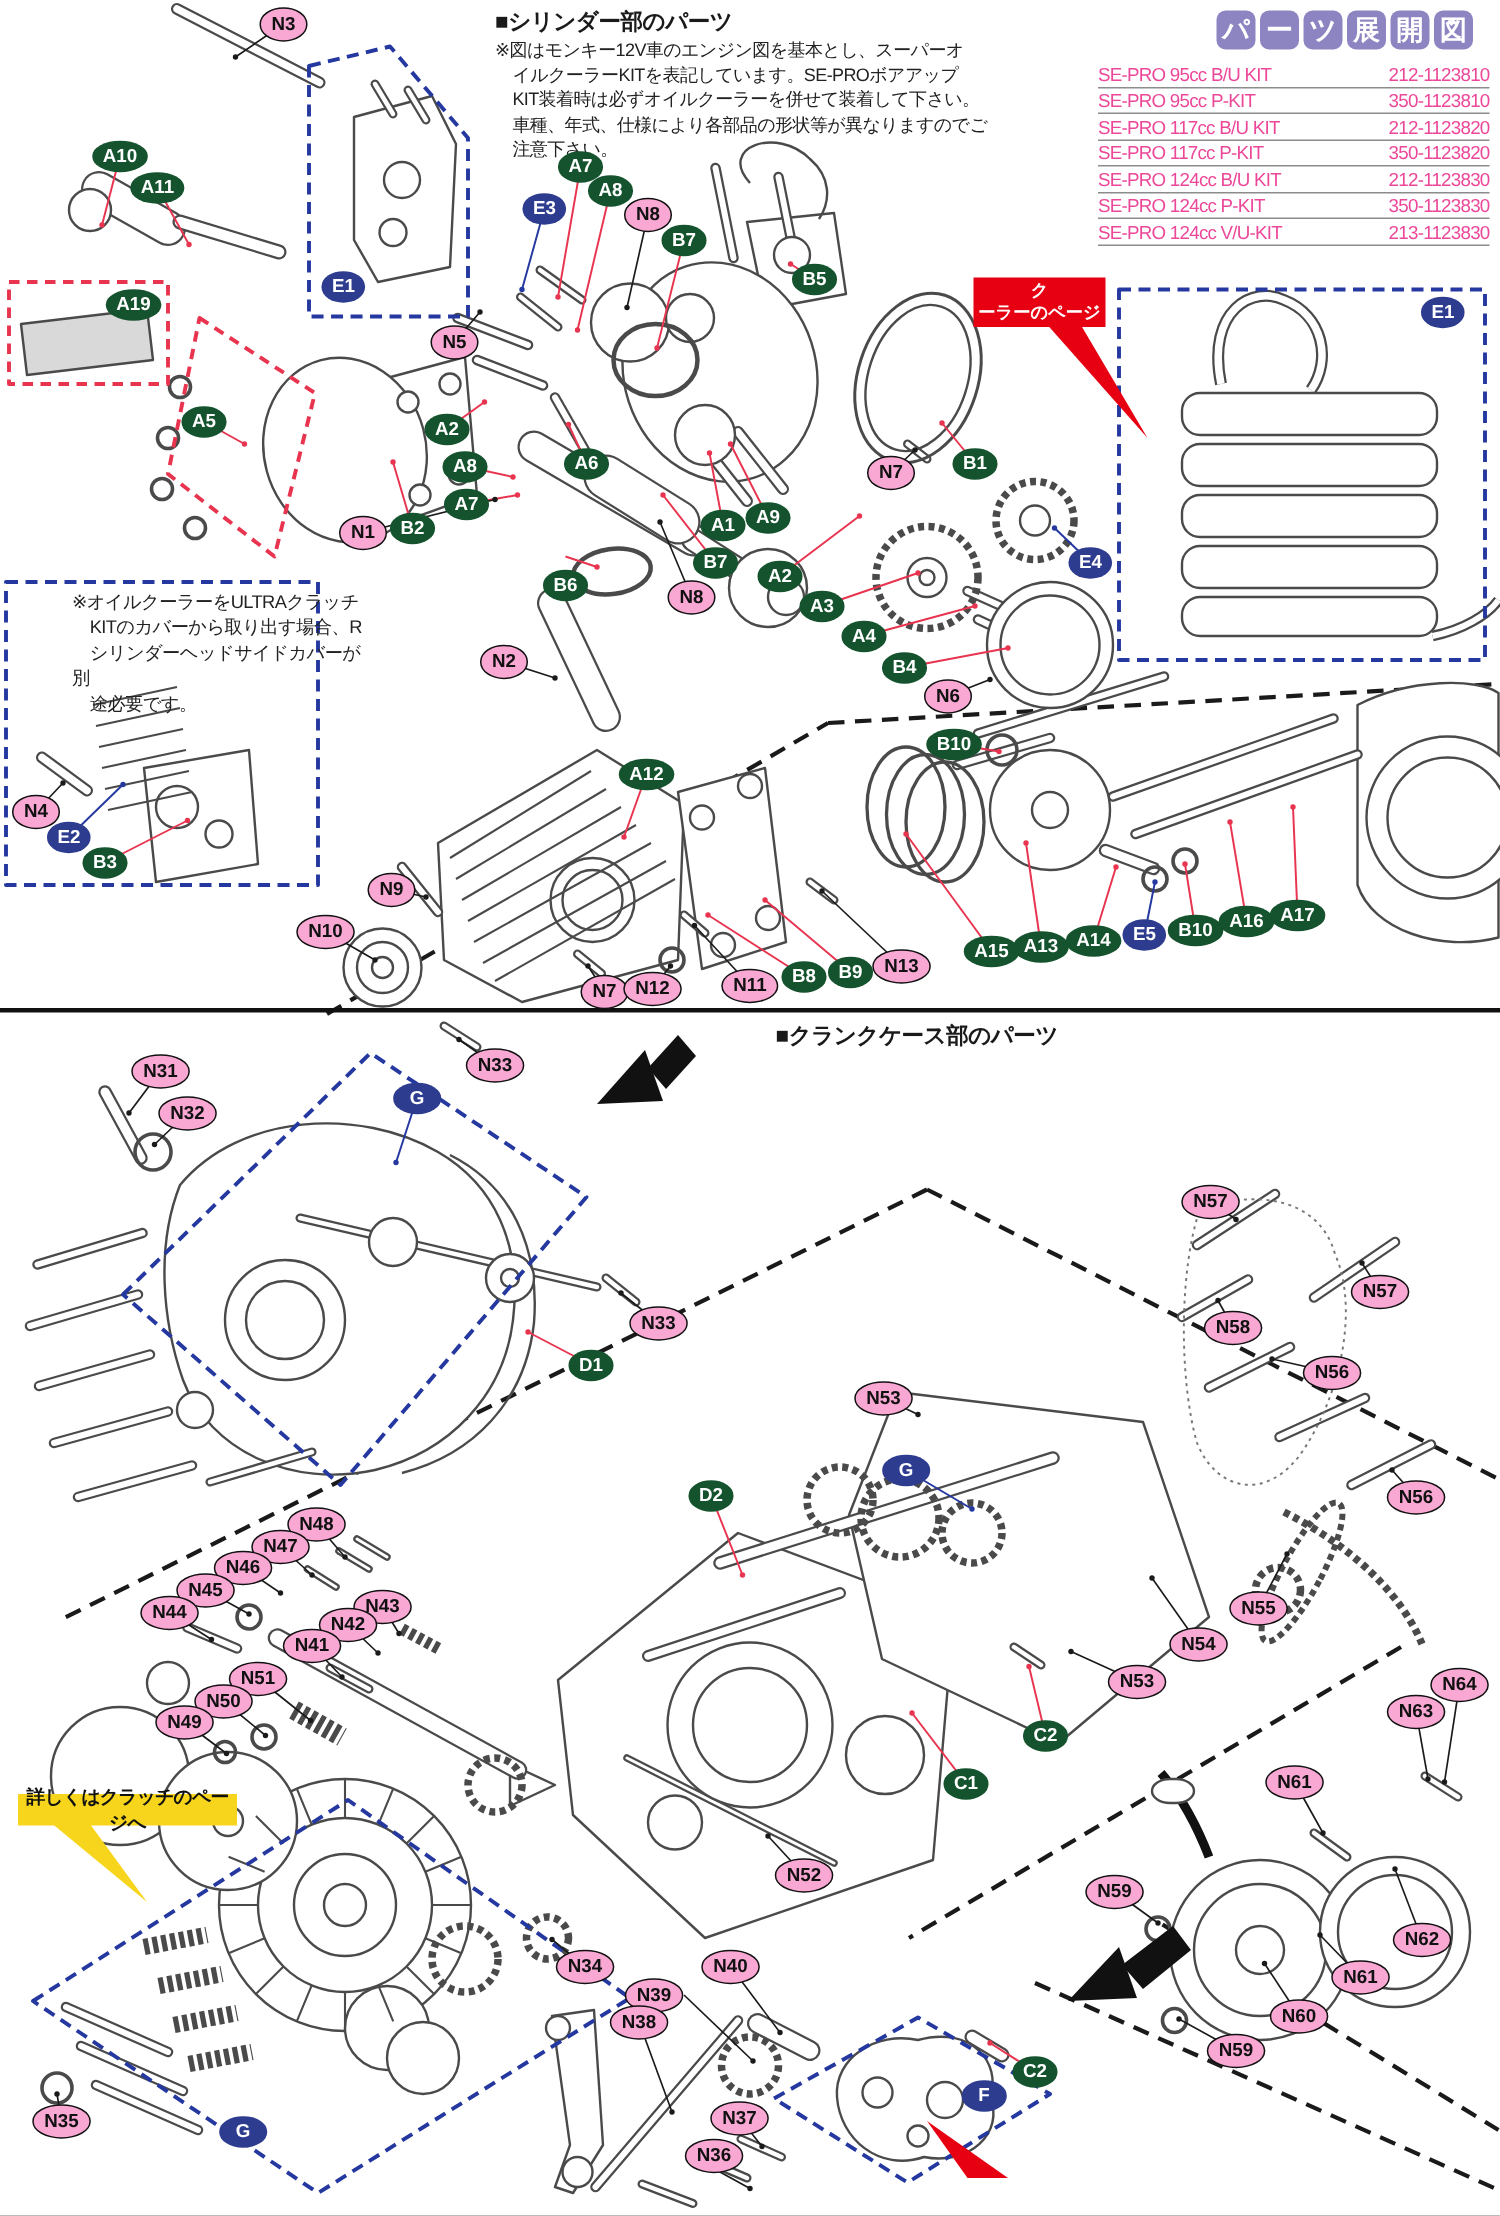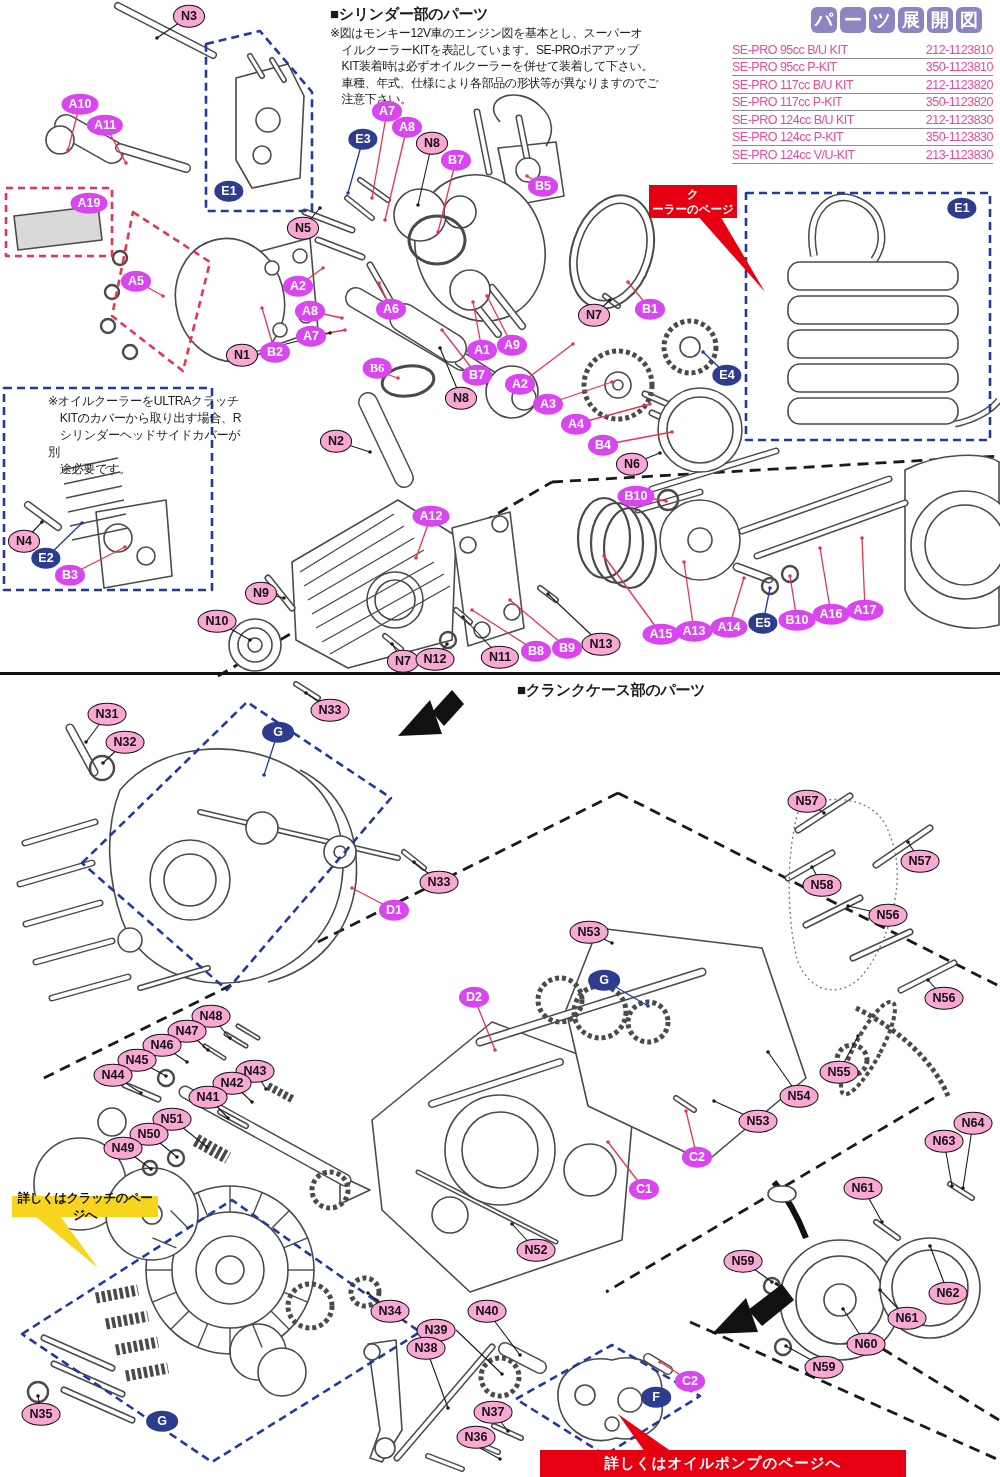--- a/index.html
+++ b/index.html
@@ -19,21 +19,21 @@
   .banner{position:absolute;display:flex;align-items:center;justify-content:center;text-align:center;
           font-weight:bold;z-index:6;}
   .banner.red{background:#e60012;color:#fff;}
   .banner.yel{background:#f7d51d;color:#111;}
   #banner-oil-cooler{left:649px;top:185px;width:88px;height:33px;font-size:11.5px;line-height:1.3;white-space:pre-line;}
   #banner-clutch{left:12px;top:1196px;width:146px;height:21px;font-size:12.5px;letter-spacing:-0.5px;}
   #banner-oil-pump{left:540px;top:1450px;width:366px;height:27px;font-size:14.5px;letter-spacing:1px;}
   .divider{position:absolute;left:0;top:672px;width:1000px;height:3px;background:#111;z-index:3;}
   .lab{position:absolute;transform:translate(-50%,-50%);border-radius:50%;
        font-weight:bold;font-size:12.5px;line-height:1;padding:4px 7px;white-space:nowrap;z-index:5;}
-  .lab.r{background:#d946ef;color:#fff;}
+  .lab.r{background:#14532d;color:#fff;}
   .lab.y{background:#f9a8d4;color:#111;border:1.6px solid #111;}
   .lab.b{background:#2e3c90;color:#fff;}
   .lab.one{padding:4px 11px;}
 </style>
 </head>
 <body>
 
 <div class="canvas">
   <svg class="art" id="art" width="1000" height="1477" viewBox="0 0 1000 1477">
       <line x1="218" y1="676" x2="552" y2="482" stroke="#1a1a1a" stroke-width="2.8" stroke-dasharray="11 7"></line>
@@ -609,41 +609,40 @@
 　シリンダーヘッドサイドカバーが別
 　途必要です。</div>
 
   <div class="divider"></div>
 
   <div class="txt sec-head" style="left:517px;top:681px;">■クランクケース部のパーツ</div>
 
   <div class="banner red" id="banner-oil-cooler">詳しくはオイルク
 ーラーのページへ</div>
   <div class="banner yel" id="banner-clutch">詳しくはクラッチのページへ</div>
-  <div class="banner red" id="banner-oil-pump">詳しくはオイルポンプのページへ</div>
 <div class="lab y" style="left: 189px; top: 16px;">N3</div>
     <div class="lab r" style="left: 80px; top: 104px;">A10</div>
     <div class="lab r" style="left: 105px; top: 125px;">A11</div>
     <div class="lab r" style="left: 89px; top: 203px;">A19</div>
     <div class="lab b" style="left: 229px; top: 191px;">E1</div>
     <div class="lab r" style="left: 387px; top: 111px;">A7</div>
     <div class="lab r" style="left: 407px; top: 127px;">A8</div>
     <div class="lab b" style="left: 363px; top: 139px;">E3</div>
     <div class="lab y" style="left: 432px; top: 143px;">N8</div>
     <div class="lab r" style="left: 456px; top: 160px;">B7</div>
     <div class="lab r" style="left: 543px; top: 186px;">B5</div>
     <div class="lab y" style="left: 303px; top: 228px;">N5</div>
     <div class="lab r" style="left: 298px; top: 286px;">A2</div>
     <div class="lab r" style="left: 310px; top: 311px;">A8</div>
     <div class="lab r" style="left: 311px; top: 336px;">A7</div>
     <div class="lab r" style="left: 136px; top: 281px;">A5</div>
     <div class="lab y" style="left: 242px; top: 355px;">N1</div>
     <div class="lab r" style="left: 275px; top: 352px;">B2</div>
     <div class="lab r" style="left: 391px; top: 309px;">A6</div>
-    <div class="lab r" style="left: 377px; top: 368px; font-family: Liberation Serif, serif;">B6</div>
+    <div class="lab r" style="left: 377px; top: 390px;">B6</div>
     <div class="lab y" style="left: 461px; top: 398px;">N8</div>
     <div class="lab r" style="left: 482px; top: 350px;">A1</div>
     <div class="lab r" style="left: 512px; top: 345px;">A9</div>
     <div class="lab r" style="left: 477px; top: 375px;">B7</div>
     <div class="lab r" style="left: 520px; top: 384px;">A2</div>
     <div class="lab y" style="left: 594px; top: 315px;">N7</div>
     <div class="lab r" style="left: 650px; top: 309px;">B1</div>
     <div class="lab r" style="left: 548px; top: 404px;">A3</div>
     <div class="lab r" style="left: 576px; top: 424px;">A4</div>
     <div class="lab r" style="left: 603px; top: 445px;">B4</div>

